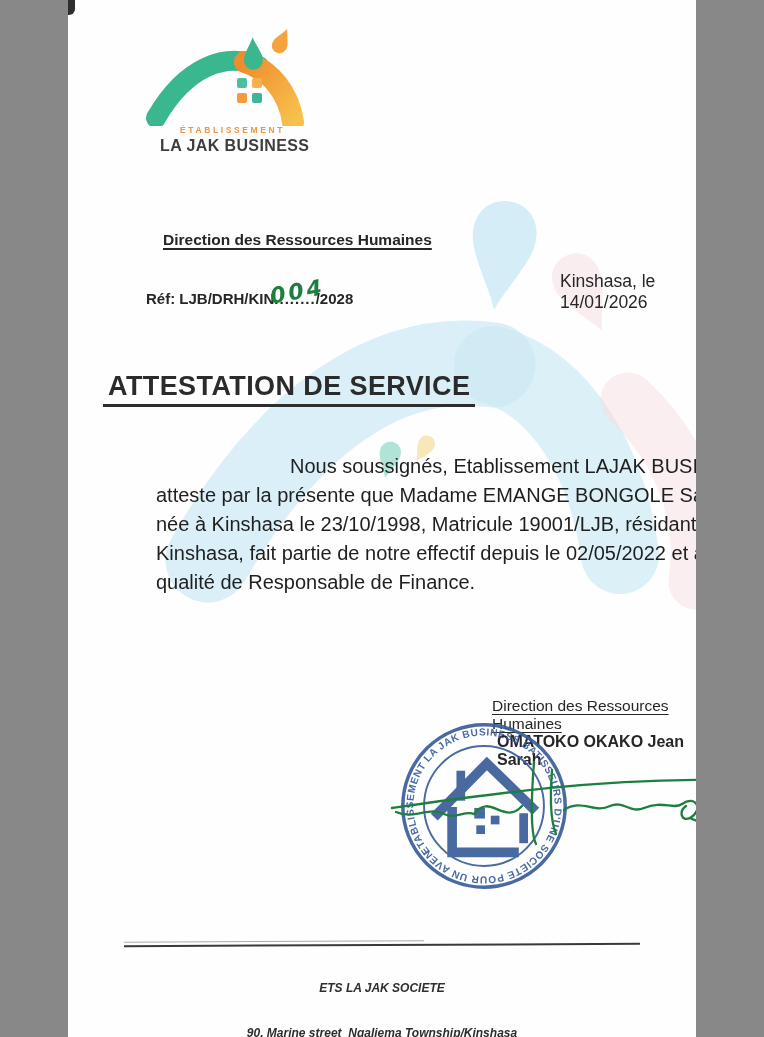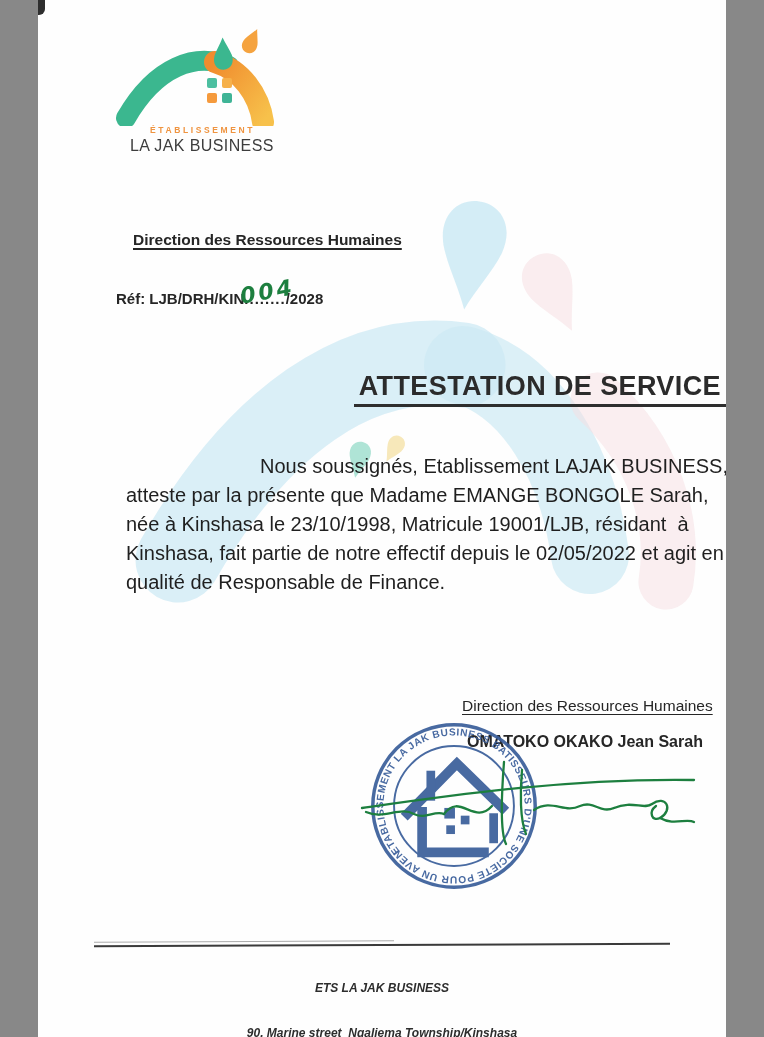--- a/index.html
+++ b/index.html
@@ -1,47 +1,47 @@
 <!DOCTYPE html>
 <html><head>
 <meta charset="utf-8">
 <style>
   html,body { margin:0; padding:0; background:#888; }
   .page {
-    position:relative; width:688px; height:1037px; margin:0 auto;
+    position:relative; width:628px; height:1037px; margin:0 auto;
     background:#fefefe; overflow:hidden;
     font-family:"Liberation Sans", sans-serif; color:#262626;
   }
   .layer { position:absolute; inset:0; }
   #watermark { z-index:0; pointer-events:none; }
   .content { position:absolute; z-index:2; }
 
   
   .corner-artifact { position:absolute; left:0; top:0; width:7px; height:15px;
     background:#2e2e2e; border-bottom-right-radius:6px; z-index:3; }
 
   
   .logo { left:73px; top:26px; width:250px; height:140px; }
   .logo-etab { position:absolute; left:39px; top:99px; color:#ef9440;
     font-size:8.5px; font-weight:bold; letter-spacing:2.6px; }
   .logo-name { position:absolute; left:19px; top:111px; color:#3d3d3d;
-    font-size:16px; font-weight:400; letter-spacing:0.4px; }
+    font-size:16px; font-weight:700; letter-spacing:0.4px; }
 
   .dept-header { left:95px; top:231px; font-size:15.5px; font-weight:bold;
     text-decoration:underline; text-decoration-thickness:1.5px; text-underline-offset:3px; }
   .place-date { left:492px; top:271px; font-size:17.5px; }
 
   .ref-line { left:78px; top:290px; font-size:15px; font-weight:bold; white-space:nowrap; }
   .ref-dots-wrap { position:relative; display:inline-block; letter-spacing:1px; }
   .ref-handwritten { position:absolute; left:-4px; top:-11px;
     color:#1d7f3f; font-size:22px; font-style:italic; font-weight:600;
     letter-spacing:3px; transform:rotate(-10deg);
     font-family:"DejaVu Sans", sans-serif; }
 
-  .doc-title { left:0; top:371px; width:100%; text-align:right; }
+  .doc-title { left:0; top:371px; width:100%; text-align:left;padding-left:35px; }
   .doc-title span { display:inline-block; font-size:27px; font-weight:800;
     letter-spacing:0.4px; color:#2b2b2b; border-bottom:3.5px solid #2e2e2e;
     padding:0 5px 2px 5px; }
 
   .para { left:88px; width:614px; font-size:20px; line-height:29px;
     color:#1f1f1f; text-indent:134px; white-space:pre-wrap; }
   .para1 { top:452px; }
   .para2 { top:595px; }
 
   .sig-dept { left:424px; top:697px; font-size:15.5px;
@@ -104,20 +104,21 @@
       <rect x="96" y="52" width="10" height="10" rx="2" fill="#4cbfa0"></rect>
       <rect x="111" y="52" width="10" height="10" rx="2" fill="#f6b04a"></rect>
       <rect x="96" y="67" width="10" height="10" rx="2" fill="#f59a3d"></rect>
       <rect x="111" y="67" width="10" height="10" rx="2" fill="#3fb496"></rect>
     </svg>
     <div class="logo-etab">ÉTABLISSEMENT</div>
     <div class="logo-name">LA JAK BUSINESS</div>
   </div>
 
   <div class="content dept-header">Direction des Ressources Humaines</div>
+  <div class="content place-date">Kinshasa, le 14/01/2026</div>
 
   <div class="content ref-line">
     <span>Réf: LJB/DRH/KIN</span><span class="ref-dots-wrap"><span>........</span><span class="ref-handwritten">004</span></span><span>/2028</span>
   </div>
 
   <div class="content doc-title">
     <span>ATTESTATION DE SERVICE</span>
   </div>
 
   <div class="content para para1">Nous soussignés, Etablissement LAJAK BUSINESS, atteste par la présente que Madame EMANGE BONGOLE Sarah, née à Kinshasa le 23/10/1998, Matricule 19001/LJB, résidant  à Kinshasa, fait partie de notre effectif depuis le 02/05/2022 et agit en qualité de Responsable de Finance.</div>
@@ -157,20 +158,20 @@
       <path d="M178,62 C196,50 208,66 224,58 C238,52 244,66 258,60"></path>
       <path d="M258,60 C276,52 288,62 296,56 C310,46 318,62 304,70 C296,74 292,64 300,58"></path>
       <path d="M304,70 C318,78 330,70 338,74"></path>
     </g>
   </svg>
 
   <div class="content footer">
     <div class="footer-rule-faint"></div>
     <div class="footer-rule"></div>
     <div class="footer-lines">
-      <div>ETS LA JAK BUSINESS</div>
+      <div>ETS LA JAK SOCIETE</div>
       <div>90. Marine street  Ngaliema Township/Kinshasa</div>
       
       
     </div>
   </div>
 
 </div>
 
 </body></html>

